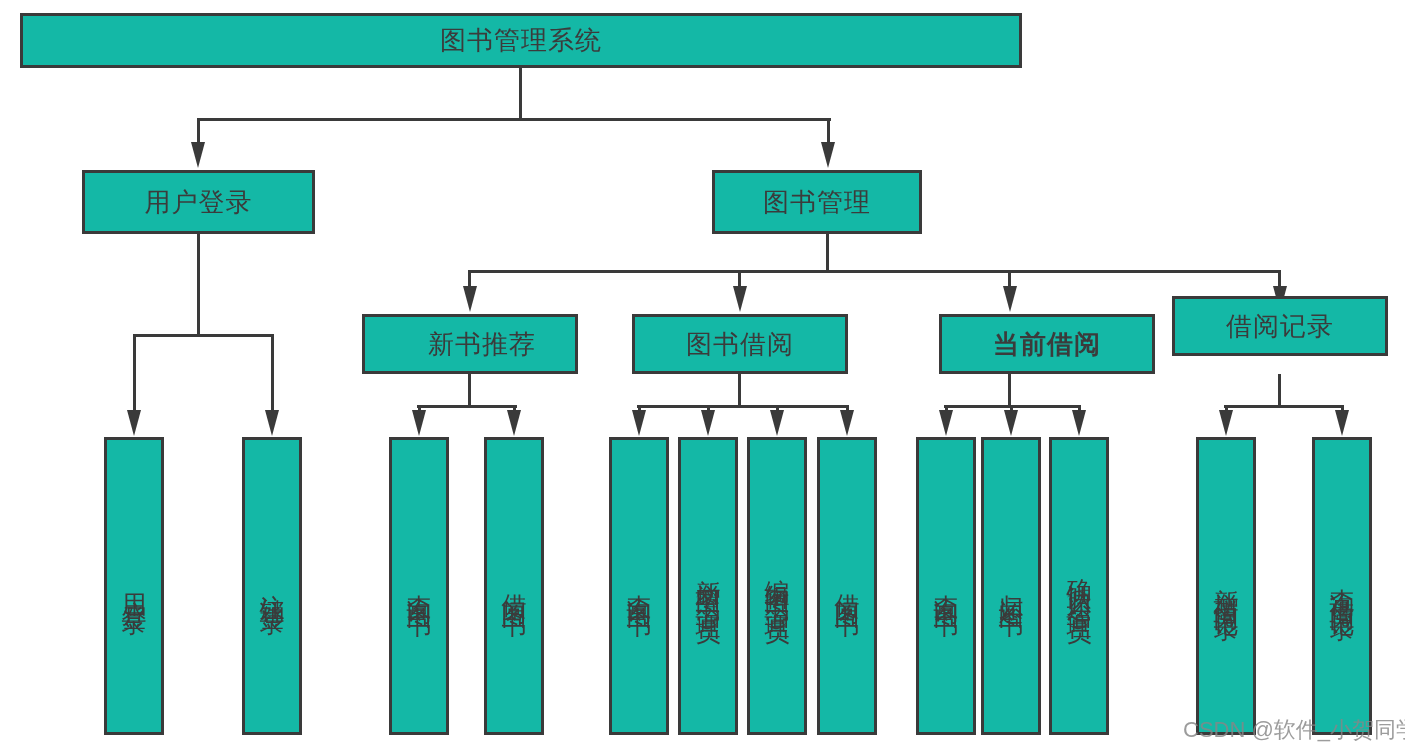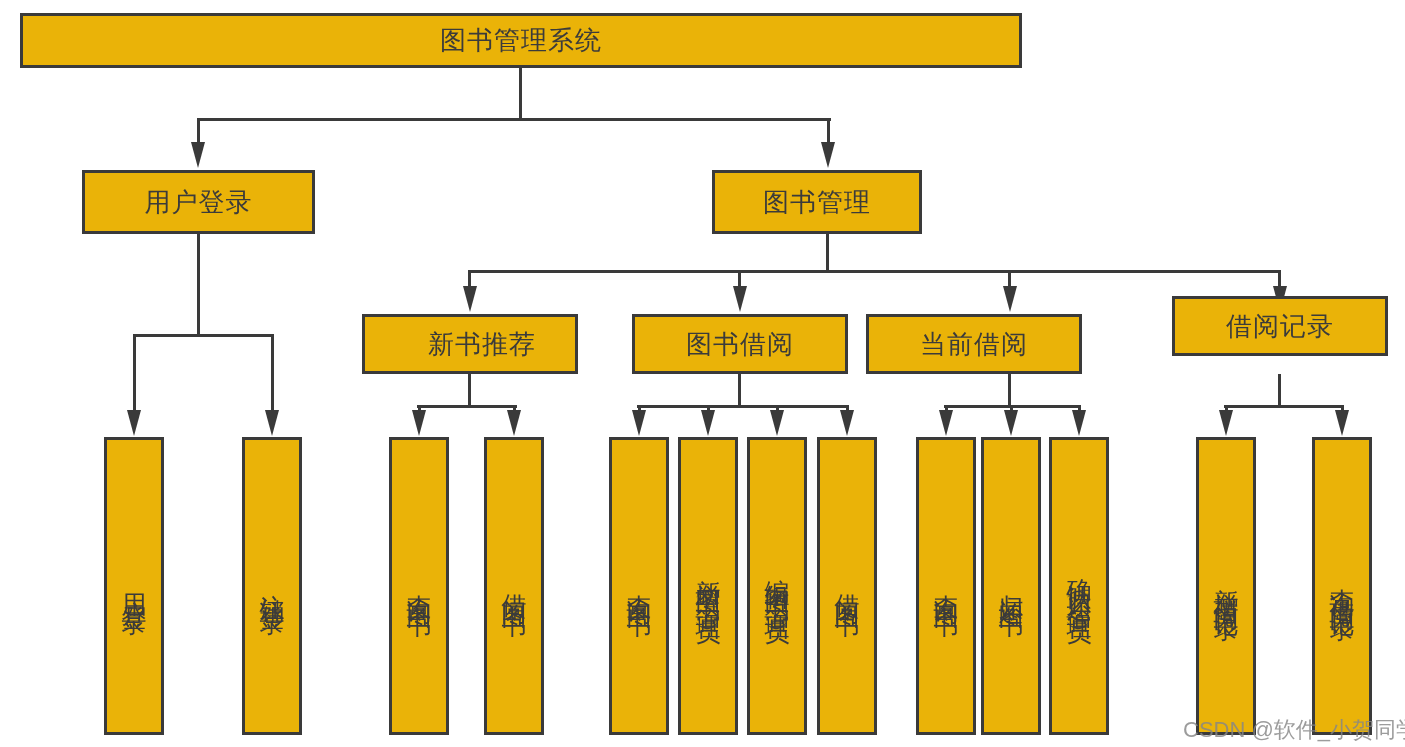--- a/index.html
+++ b/index.html
@@ -8,21 +8,21 @@
     width: 1405px;
     height: 747px;
     background: var(--bg, #ffffff);
     font-family: "Liberation Sans", "DejaVu Sans", sans-serif;
     overflow: hidden;
   }
   .node {
     position: absolute;
     box-sizing: border-box;
     border: 3px solid var(--line, #3a3a3a);
-    background: #eab308;
+    background: #14b8a6;
     display: flex;
     align-items: center;
     justify-content: center;
     color: var(--text, #3b3b3b);
     z-index: 1;
   }
   .node .label {
     font-size: 26px;
     white-space: nowrap;
     letter-spacing: 1px;
@@ -126,21 +126,21 @@
       </div>
       <div class="node" style="left: 712px; top: 170px; width: 210px; height: 64px;">
         <span class="label">图书管理</span>
       </div>
       <div class="node" style="left: 362px; top: 314px; width: 216px; height: 60px; padding-left: 24px;">
         <span class="label">新书推荐</span>
       </div>
       <div class="node" style="left: 632px; top: 314px; width: 216px; height: 60px;">
         <span class="label">图书借阅</span>
       </div>
-      <div class="node" style="left: 866px; top: 314px; width: 216px; height: 60px;">
+      <div class="node" style="left: 939px; top: 314px; width: 216px; height: 60px; font-weight: bold;">
         <span class="label">当前借阅</span>
       </div>
       <div class="node" style="left: 1172px; top: 296px; width: 216px; height: 60px;">
         <span class="label">借阅记录</span>
       </div>
       <div class="node vertical" style="left: 104px; top: 437px; width: 60px; height: 298px;">
         <span class="label">用户登录</span>
       </div>
       <div class="node vertical" style="left: 242px; top: 437px; width: 60px; height: 298px;">
         <span class="label">注销登录</span>

